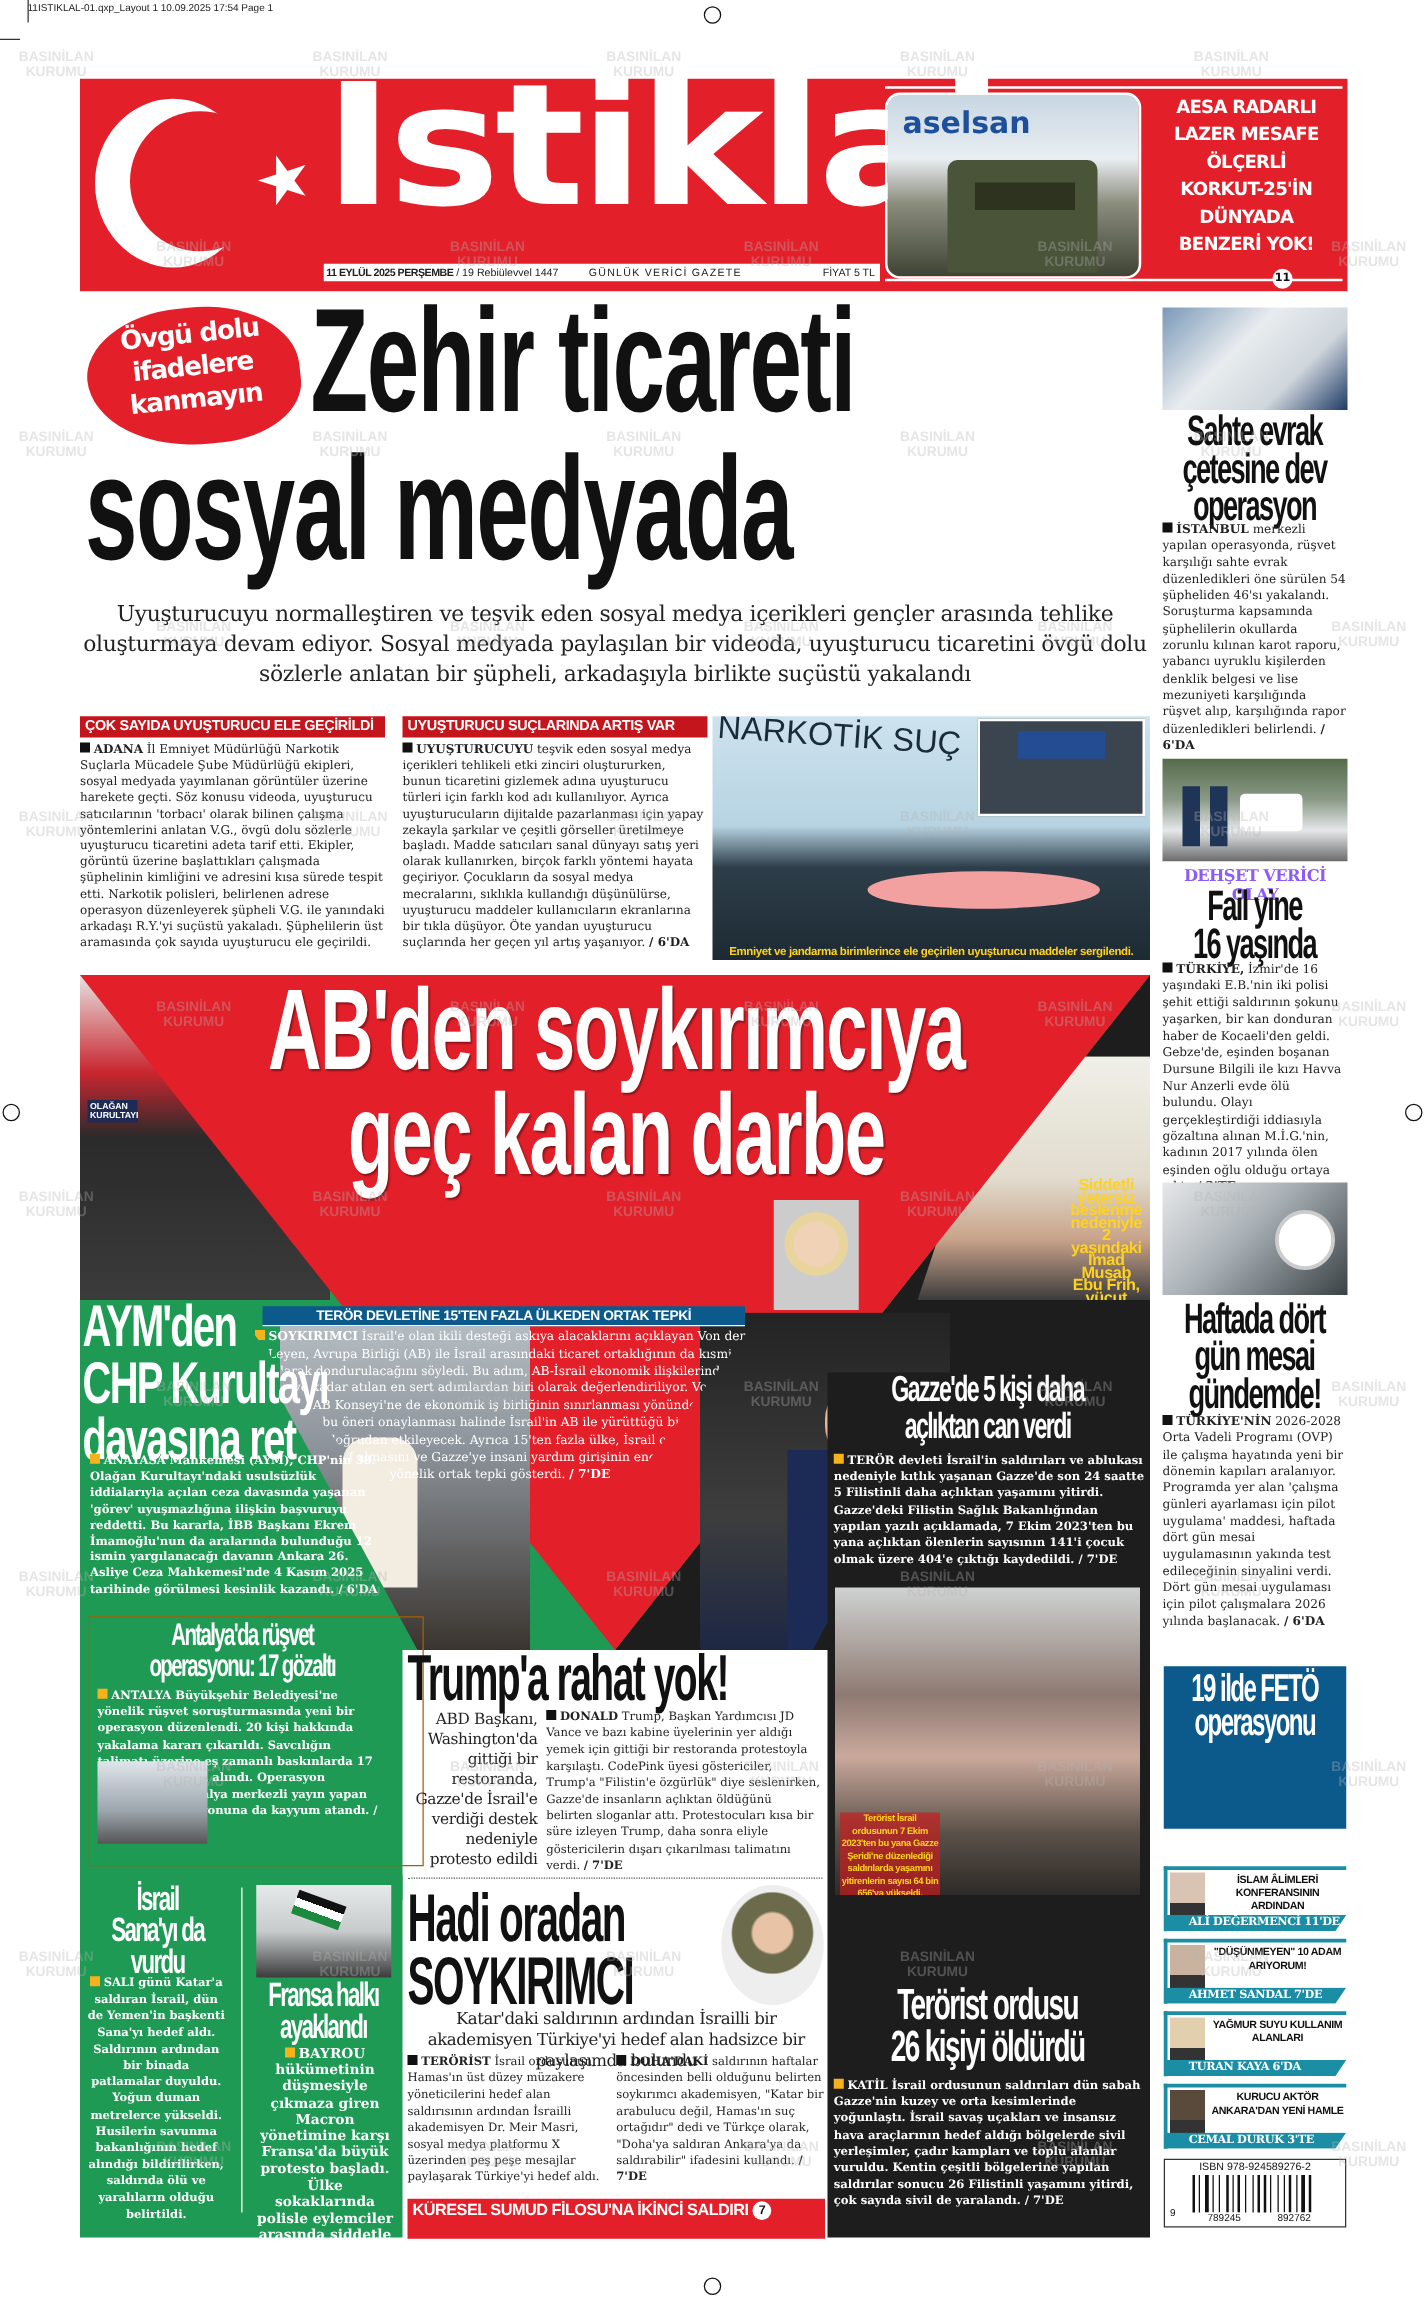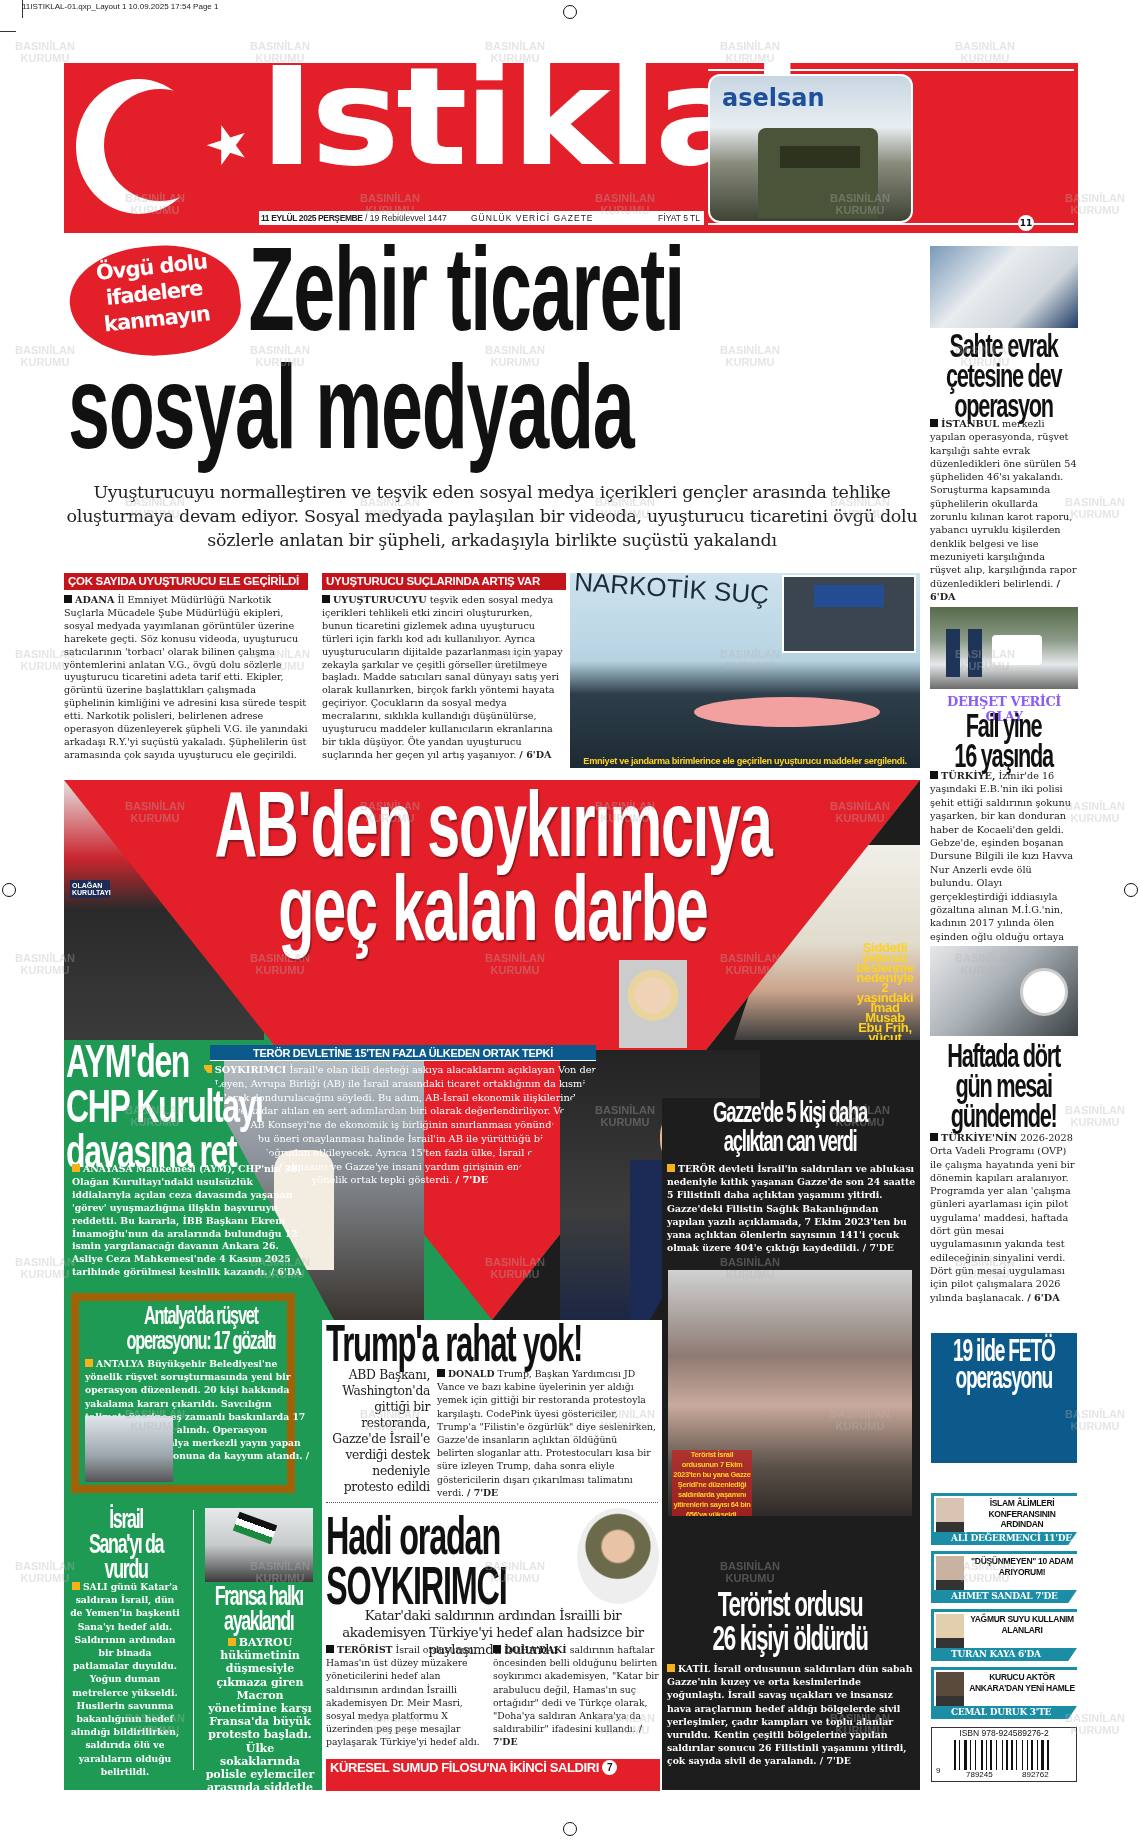--- a/index.html
+++ b/index.html
@@ -36,20 +36,28 @@
     <span class="abs" style="left:212px;letter-spacing:1px">GÜNLÜK VERİCİ GAZETE</span>
     <span class="abs" style="right:4px">FİYAT 5 TL</span>
   </div>
 
   <div class="abs" style="left:644px;top:6px;width:366px;height:156px;border-top:2px solid #fff;border-bottom:2px solid #fff">
     <div class="abs photo" style="left:0;top:3px;width:205px;height:149px;border-radius:12px;border:2px solid #fff;background:linear-gradient(180deg,#c8d6e2 0%,#e9eef2 35%,#8a8c7c 60%,#3e4434 100%)">
       <div class="abs" style="left:12px;top:8px;font-family:'DejaVu Sans',sans-serif;font-weight:bold;font-size:24px;color:#1d4f9a">aselsan</div>
       <div class="abs" style="left:48px;top:52px;width:120px;height:90px;background:#4a5439;border-radius:8px 8px 0 0"></div>
       <div class="abs" style="left:70px;top:70px;width:80px;height:22px;background:#2d331f"></div>
     </div>
+    <div class="abs ctr" style="left:212px;top:4px;width:154px;font-family:'DejaVu Sans',sans-serif;font-weight:bold;font-size:14.5px;line-height:22px;color:#fff;letter-spacing:-0.6px">
+      <div>AESA RADARLI</div>
+        <div>LAZER MESAFE</div>
+        <div>ÖLÇERLİ</div>
+        <div>KORKUT-25'İN</div>
+        <div>DÜNYADA</div>
+        <div>BENZERİ YOK!</div>
+    </div>
     <div class="abs ctr" style="left:310px;top:144px;width:16px;height:16px;border-radius:50%;background:#fff;color:#111;font-family:'DejaVu Sans',sans-serif;font-weight:bold;font-size:9px;line-height:16px">11</div>
   </div>
 </div>
 
 <div class="abs" style="left:70px;top:246px;width:170px;height:110px;background:#e3202a;border-radius:48% 52% 42% 58%;transform:rotate(-6deg)">
   <div class="ctr" style="padding-top:8px;font-family:'DejaVu Sans',sans-serif;font-weight:bold;font-size:21px;line-height:26px;color:#fff;letter-spacing:-1px">
     <div>Övgü dolu</div>
     <div>ifadelere</div>
     <div>kanmayın</div>
   </div>
@@ -231,21 +239,21 @@
       <div>CHP Kurultayı</div>
       <div>davasına ret</div>
   </div>
 </div>
 
 <div class="abs body" style="left:72px;top:1163px;width:232px;color:#fff;font-size:9.3px;line-height:12.9px;font-weight:bold">
   <span class="sq y"></span><span>ANAYASA</span><span> Mahkemesi (AYM), CHP'nin 38. Olağan Kurultayı'ndaki usulsüzlük iddialarıyla açılan ceza davasında yaşanan 'görev' uyuşmazlığına ilişkin başvuruyu reddetti. Bu kararla, İBB Başkanı Ekrem İmamoğlu'nun da aralarında bulunduğu 12 ismin yargılanacağı davanın Ankara 26. Asliye Ceza Mahkemesi'nde 4 Kasım 2025 tarihinde görülmesi kesinlik kazandı.</span> <span>/ 6'DA</span>
 </div>
 
 <div class="abs" style="left:64px;top:1320px;width:258px;height:200px;background:#1f9a55"></div>
-<div class="abs" style="left:71px;top:1293px;width:224px;height:200px;border:8px solid #a16207">
+<div class="abs" style="left:71px;top:1293px;width:268px;height:200px;border:1px solid #a16207">
   <div class="cond ctr" style="width:372px;font-size:25px;line-height:25px;color:#fff;transform:scaleX(0.655);margin-top:2px">
     <div>Antalya'da rüşvet</div>
       <div>operasyonu: 17 gözaltı</div>
   </div>
   <div class="abs body" style="left:6px;top:56px;width:230px;color:#fff;font-weight:bold;font-size:9.2px;line-height:13.2px">
     <span class="sq y"></span><span>ANTALYA</span><span> Büyükşehir Belediyesi'ne yönelik rüşvet soruşturmasında yeni bir operasyon düzenlendi. 20 kişi hakkında yakalama kararı çıkarıldı. Savcılığın talimatı üzerine eş zamanlı baskınlarda 17 şüpheli gözaltına alındı. Operasyon kapsamında Antalya merkezli yayın yapan 'Kanal V' televizyonuna da kayyum atandı.</span> <span>/ 6'DA</span>
   </div>
   <div class="abs" style="left:6px;top:115px;width:88px;height:66px;background:linear-gradient(180deg,#dfe6eb 0%,#9ca6ad 60%,#555 100%)"></div>
 </div>
 <div class="abs" style="left:64px;top:1500px;width:258px;height:290px;background:#1f9a55"></div>

